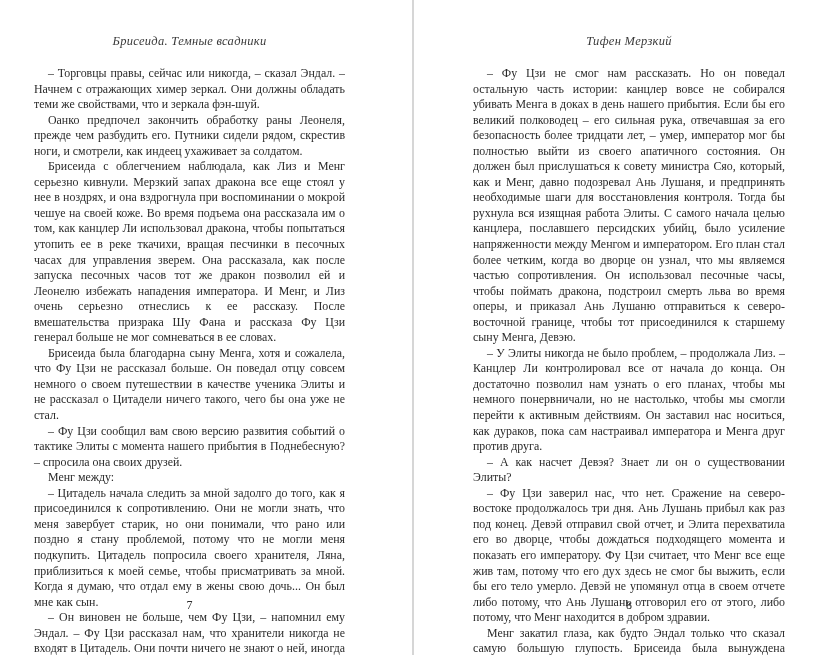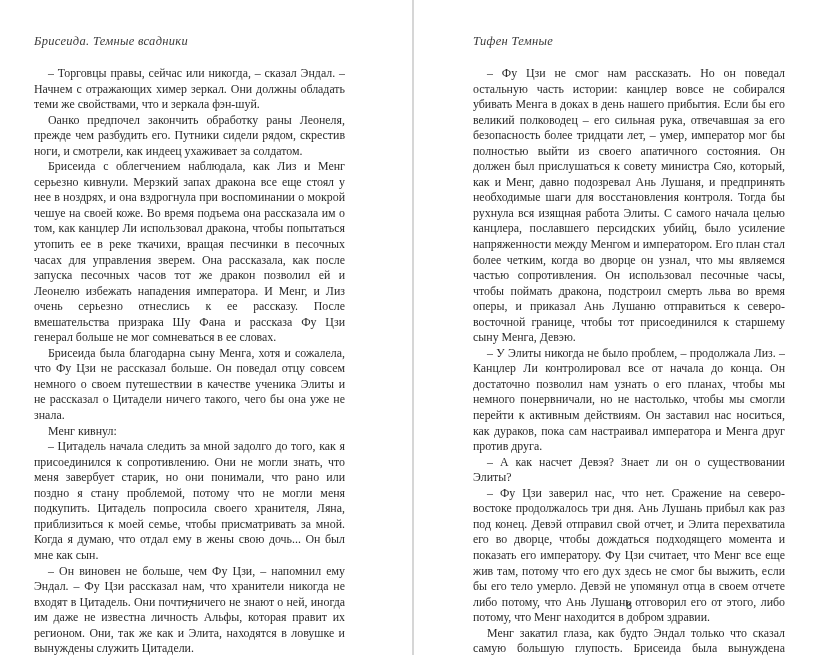--- a/index.html
+++ b/index.html
@@ -3,49 +3,50 @@
 <meta charset="utf-8">
 <style>
   html, body { margin:0; padding:0; }
   body { width:820px; height:655px; background:#ffffff; position:relative; overflow:hidden;
          font-family:"Liberation Serif", "DejaVu Serif", serif; color:#2a2a2a; }
   .spread { position:absolute; left:0; top:0; width:820px; height:655px; }
   .divider { position:absolute; left:412px; top:0; width:2px; height:655px; background:#d6d6d6; }
   .page { position:absolute; top:0; height:655px; }
   .page.left { left:34px; width:311px; }
   .page.right { left:473px; width:312px; }
-  .running-head { position:absolute; top:34px; left:0; width:100%; 
+  .running-head { position:absolute; top:34px; left:0; width:100%; text-align:center;
                   font-size:12.5px; font-style:italic; letter-spacing:0.3px; color:#3a3a3a; }
   .body-text { position:absolute; top:66px; left:0; width:100%; font-size:11.9px; line-height:15.55px;
                text-align:justify; hyphens:manual; }
   .body-text p { margin:0; text-indent:14px; }
   .page-number { position:absolute; top:598px; left:0; width:100%; text-align:center; font-size:12px; }
 </style>
 </head>
 <body>
 
 <div class="spread">
   <div class="divider"></div>
 
   <div class="page left">
     <div class="running-head">Брисеида. Темные всадники</div>
     <div class="body-text">
       <p>– Торговцы правы, сейчас или никогда, – сказал Эндал. – Начнем с отражающих химер зеркал. Они должны обладать теми же свойствами, что и зеркала фэн-шуй.</p>
       <p>Оанко предпочел закончить обработку раны Леонеля, прежде чем разбудить его. Путники сидели рядом, скрестив ноги, и смотрели, как индеец ухаживает за солдатом.</p>
       <p>Брисеида с облегчением наблюдала, как Лиз и Менг серьезно кивнули. Мерзкий запах дракона все еще стоял у нее в ноздрях, и она вздрогнула при воспоминании о мокрой чешуе на своей коже. Во время подъема она рассказала им о том, как канцлер Ли использовал дракона, чтобы попытаться утопить ее в реке ткачихи, вращая песчинки в песочных часах для управления зверем. Она рассказала, как после запуска песочных часов тот же дракон позволил ей и Леонелю избежать нападения императора. И Менг, и Лиз очень серьезно отнеслись к ее рассказу. После вмешательства призрака Шу Фана и рассказа Фу Цзи генерал больше не мог сомневаться в ее словах.</p>
-      <p>Брисеида была благодарна сыну Менга, хотя и сожалела, что Фу Цзи не рассказал больше. Он поведал отцу совсем немного о своем путешествии в качестве ученика Элиты и не рассказал о Цитадели ничего такого, чего бы она уже не знала.</p>
-      <p>Менг кивнул:</p>
+      <p>Брисеида была благодарна сыну Менга, хотя и сожалела, что Фу Цзи не рассказал больше. Он поведал отцу совсем немного о своем путешествии в качестве ученика Элиты и не рассказал о Цитадели ничего такого, чего бы она уже не стал.</p>
+      <p>– Фу Цзи сообщил вам свою версию развития событий о тактике Элиты с момента нашего прибытия в Поднебесную? – спросила она своих друзей.</p>
+      <p>Менг между:</p>
       <p>– Цитадель начала следить за мной задолго до того, как я присоединился к сопротивлению. Они не могли знать, что меня завербует старик, но они понимали, что рано или поздно я стану проблемой, потому что не могли меня подкупить. Цитадель попросила своего хранителя, Ляна, приблизиться к моей семье, чтобы присматривать за мной. Когда я думаю, что отдал ему в жены свою дочь... Он был мне как сын.</p>
       <p>– Он виновен не больше, чем Фу Цзи, – напомнил ему Эндал. – Фу Цзи рассказал нам, что хранители никогда не входят в Цитадель. Они почти ничего не знают о ней, иногда им даже не известна личность Альфы, которая правит их регионом. Они, так же как и Элита, находятся в ловушке и вынуждены служить Цитадели.</p>
     </div>
     <div class="page-number">7</div>
   </div>
 
   <div class="page right">
-    <div class="running-head">Тифен Темные</div>
+    <div class="running-head">Тифен Мерзкий</div>
     <div class="body-text">
       <p>– Фу Цзи не смог нам рассказать. Но он поведал остальную часть истории: канцлер вовсе не собирался убивать Менга в доках в день нашего прибытия. Если бы его великий полководец – его сильная рука, отвечавшая за его безопасность более тридцати лет, – умер, император мог бы полностью выйти из своего апатичного состояния. Он должен был прислушаться к совету министра Сяо, который, как и Менг, давно подозревал Ань Лушаня, и предпринять необходимые шаги для восстановления контроля. Тогда бы рухнула вся изящная работа Элиты. С самого начала целью канцлера, пославшего персидских убийц, было усиление напряженности между Менгом и императором. Его план стал более четким, когда во дворце он узнал, что мы являемся частью сопротивления. Он использовал песочные часы, чтобы поймать дракона, подстроил смерть льва во время оперы, и приказал Ань Лушаню отправиться к северо-восточной границе, чтобы тот присоединился к старшему сыну Менга, Девэю.</p>
       <p>– У Элиты никогда не было проблем, – продолжала Лиз. – Канцлер Ли контролировал все от начала до конца. Он достаточно позволил нам узнать о его планах, чтобы мы немного понервничали, но не настолько, чтобы мы смогли перейти к активным действиям. Он заставил нас носиться, как дураков, пока сам настраивал императора и Менга друг против друга.</p>
       <p>– А как насчет Девэя? Знает ли он о существовании Элиты?</p>
       <p>– Фу Цзи заверил нас, что нет. Сражение на северо-востоке продолжалось три дня. Ань Лушань прибыл как раз под конец. Девэй отправил свой отчет, и Элита перехватила его во дворце, чтобы дождаться подходящего момента и показать его императору. Фу Цзи считает, что Менг все еще жив там, потому что его дух здесь не смог бы выжить, если бы его тело умерло. Девэй не упомянул отца в своем отчете либо потому, что Ань Лушань отговорил его от этого, либо потому, что Менг находится в добром здравии.</p>
       <p>Менг закатил глаза, как будто Эндал только что сказал самую большую глупость. Брисеида была вынуждена признать, что трудно представить, как Менг одновременно присутствует с ними и находится в сознании где-то в Поднебесной. И все же, учитывая путешествия во времени, такое возможно.</p>
     </div>
     <div class="page-number">8</div>
   </div>
 </div>

